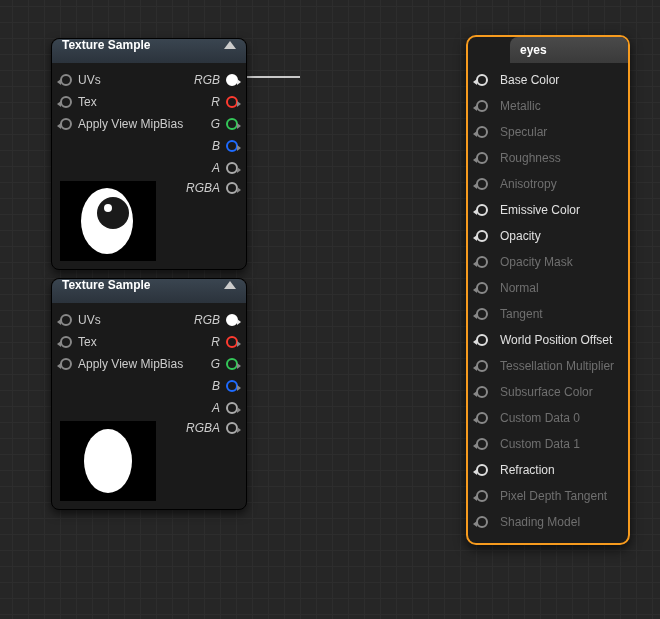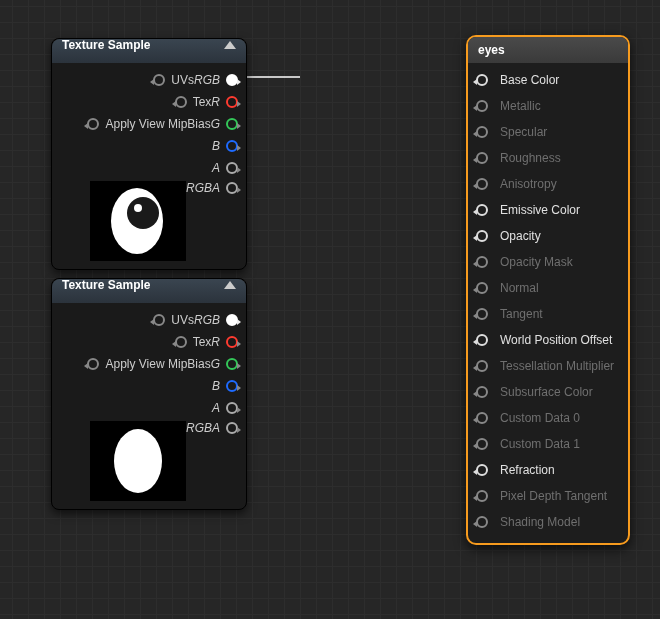--- a/index.html
+++ b/index.html
@@ -33,21 +33,21 @@
     background: linear-gradient(#3a4550, #2b333c);
     border-radius: 8px 8px 0 0;
     padding: 4px 10px 16px 10px;
     color: #fff; font-weight: 600; font-size: 12px;
     height: 24px;
   }
   .node .header .tri {
     width: 0; height: 0; border-left: 6px solid transparent; border-right: 6px solid transparent; border-bottom: 8px solid #ccc;
   }
   .node .body { padding: 6px 8px 8px 8px; }
-  .pinrow { display: flex; justify-content: flex-end; height: 22px; align-items: center; }
+  .pinrow { display: flex; justify-content: space-between; height: 22px; align-items: center; }
   .pin { display: flex; align-items: center; gap: 6px; }
   .pin.right { flex-direction: row-reverse; font-style: italic; }
   .pincircle { width: 12px; height: 12px; border-radius: 50%; border: 2px solid #888; background: transparent; position: relative; }
   .pincircle.filled { background: #eee; border-color: #eee; }
   .pincircle.nub::after { content:""; position:absolute; right:-5px; top:3px; width:0; height:0; border-top:3px solid transparent; border-bottom:3px solid transparent; border-left:4px solid #888; }
   .pincircle.nub.filled::after { border-left-color:#eee; }
   .pincircle.nubleft::after { content:""; position:absolute; left:-5px; top:3px; width:0; height:0; border-top:3px solid transparent; border-bottom:3px solid transparent; border-right:4px solid #888; }
   .pinlabel { color:#ccc; font-size:12px; white-space: nowrap; }
   .thumb { width: 96px; height: 80px; background: #000; border-radius: 3px; margin-top: 2px; display:flex; align-items:center; justify-content:center; position: relative; }
 
@@ -58,21 +58,21 @@
     background: #1d1d1d;
     border: 2px solid #f79b1e;
     border-radius: 10px;
     box-shadow: 0 4px 12px rgba(0,0,0,0.7);
     color: #ccc; font-size: 12px;
   }
   .matnode .mheader {
     background: linear-gradient(#4a4a4a, #3a3a3a);
     border-radius: 8px 8px 0 0;
     padding: 6px 10px; color:#fff; font-weight:600;
-    height: 26px; display:flex; align-items:center;
+    height: 26px; display:flex; align-items:center;margin-left:42px;
   }
   .matnode .mbody { padding: 4px 8px 8px 8px; }
   .mpin { display:flex; align-items:center; gap:12px; height:26px; }
   .mpin .mpincircle { width:12px; height:12px; border-radius:50%; border:2px solid #888; position:relative; }
   .mpin .mpincircle::after { content:""; position:absolute; left:-5px; top:3px; width:0; height:0; border-top:3px solid transparent; border-bottom:3px solid transparent; border-right:4px solid #888; }
   .mpin.enabled .mpincircle { border-color:#ddd; }
   .mpin.enabled .mpincircle::after { border-right-color:#ddd; }
   .mpin .mlabel { color:#6f6f6f; }
   .mpin.enabled .mlabel { color:#e0e0e0; }
 

